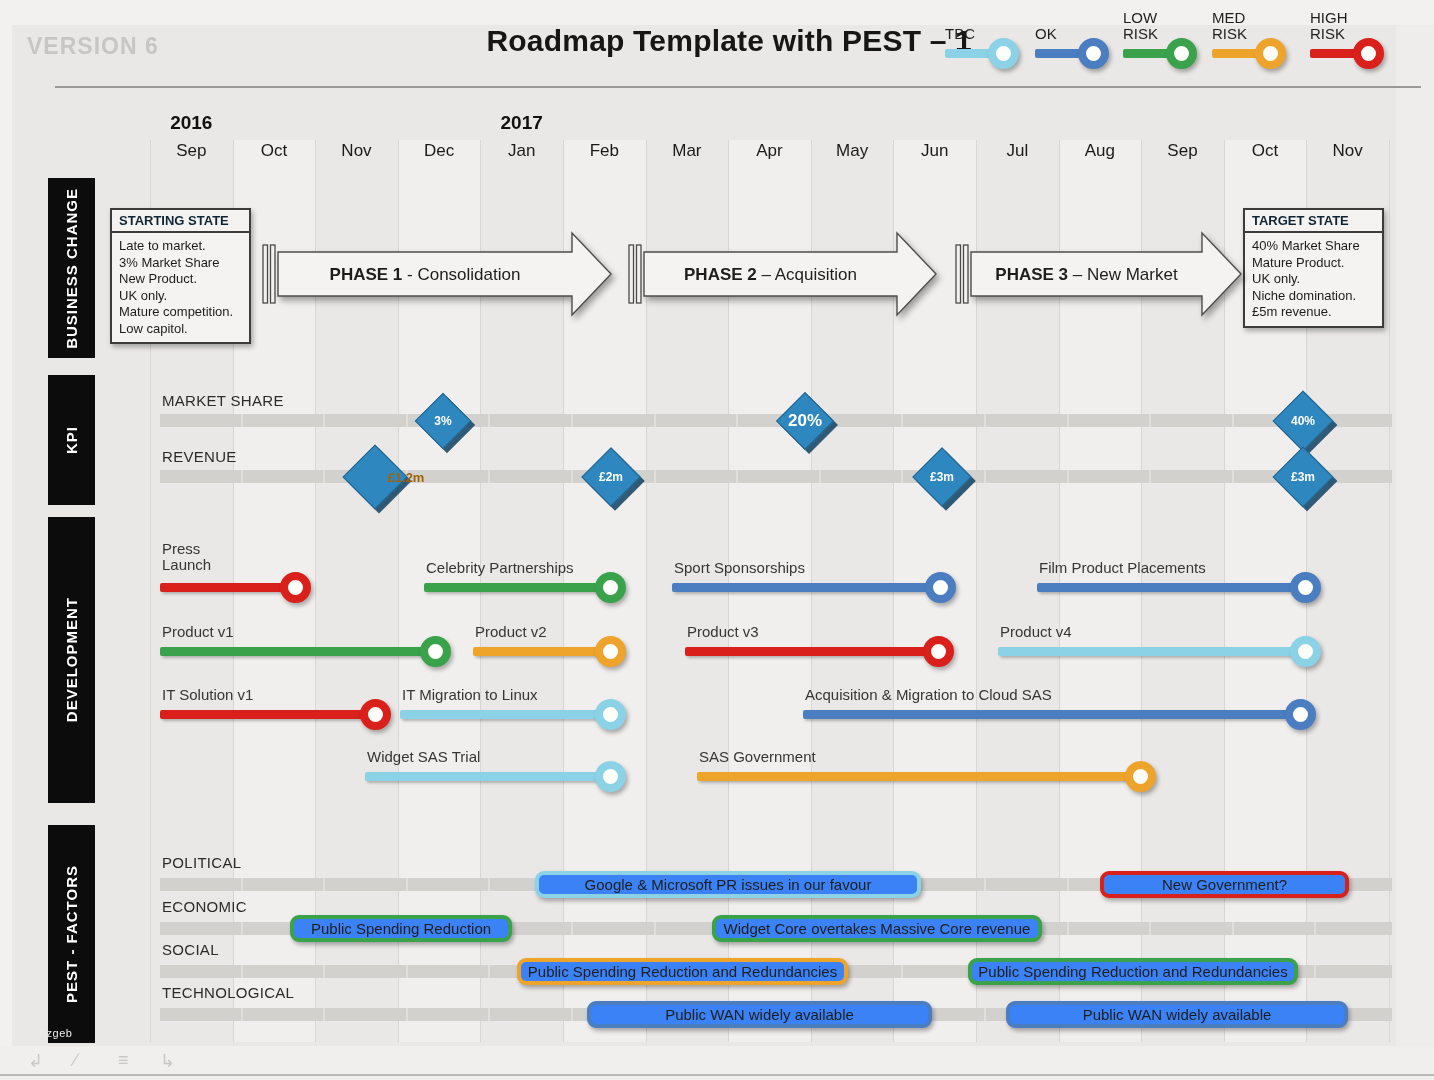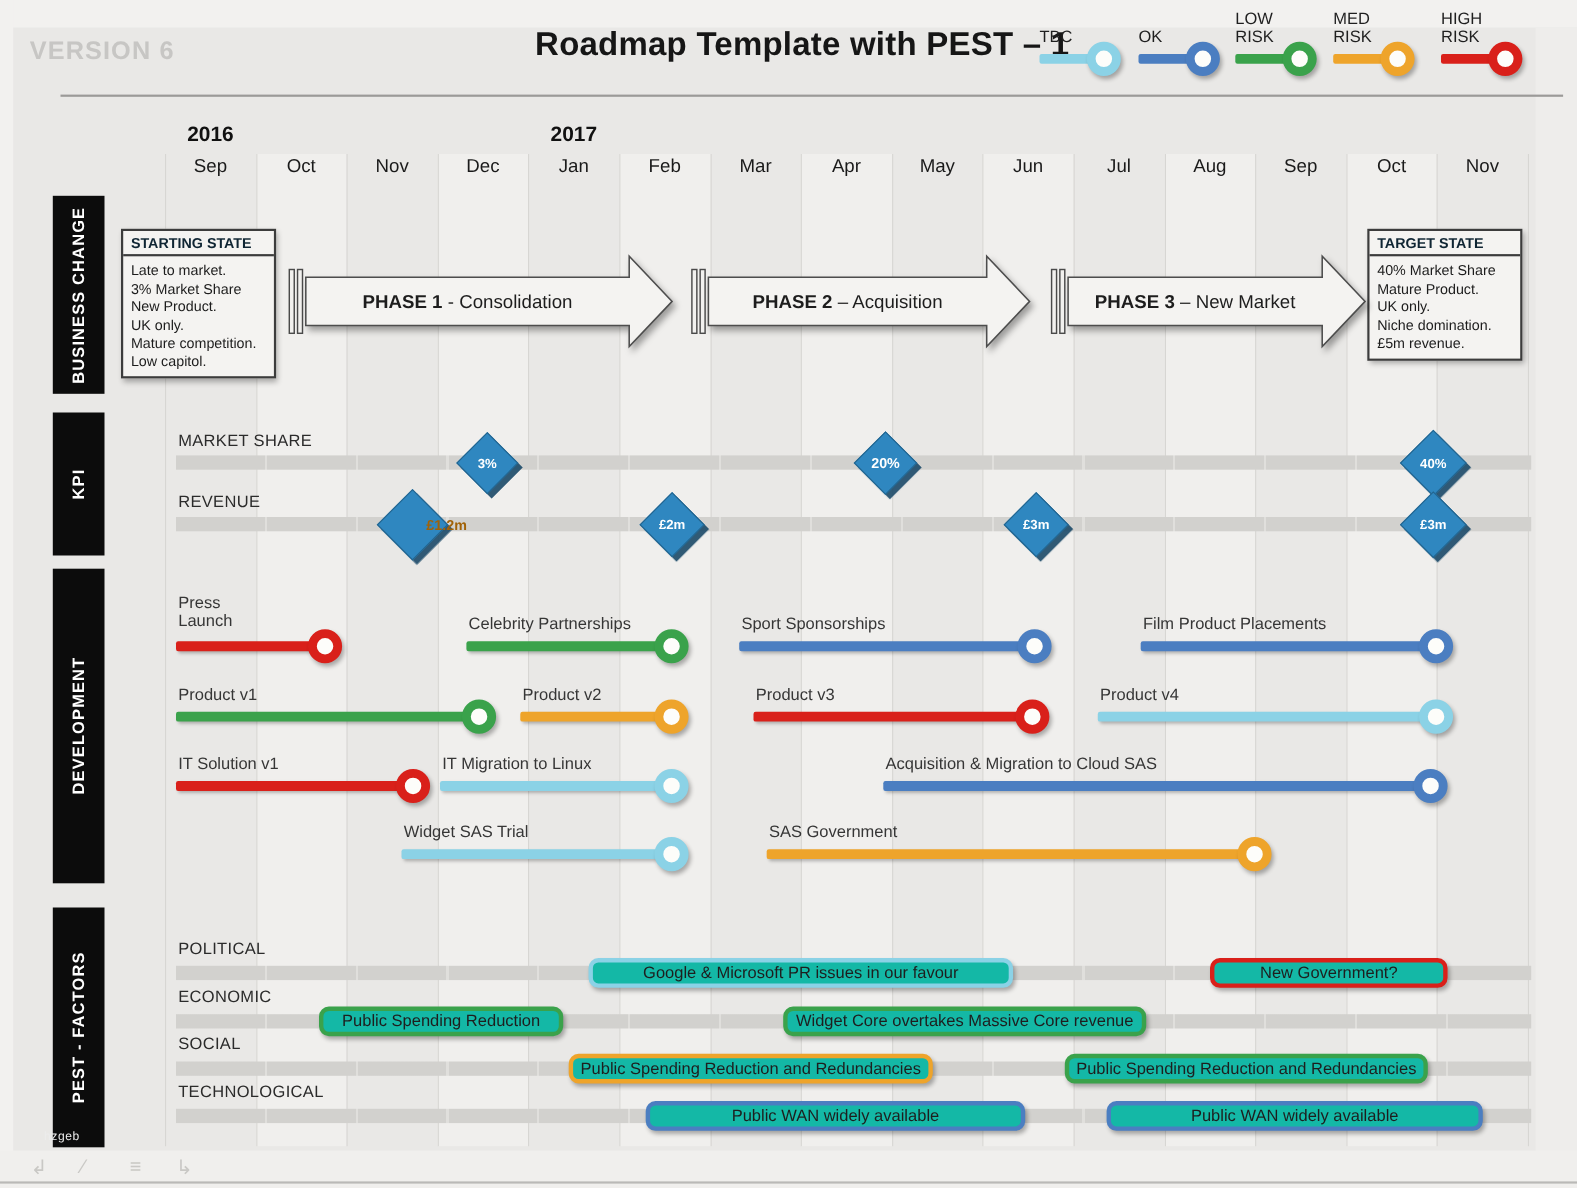--- a/index.html
+++ b/index.html
@@ -19,21 +19,21 @@
                    font-size:15px;letter-spacing:1px;white-space:nowrap;}
   .stateBox{background:#f4f3f1;border:2px solid #3c3c3c;box-shadow:2px 3px 5px rgba(0,0,0,0.3);}
   .stateHead{font-size:13px;font-weight:bold;color:#0f2533;padding:3px 7px;border-bottom:2px solid #3c3c3c;}
   .stateLines{font-size:13px;line-height:16.5px;color:#1c1c1c;padding:5px 7px;}
   .track{background:#d2d1ce;}
   .rowlab{font-size:15px;color:#2b2b2b;letter-spacing:0.3px;}
   .tasklab{font-size:15px;color:#363636;white-space:pre-line;line-height:16px;}
   .bar{height:9px;border-radius:2px;box-shadow:2px 2px 3px rgba(0,0,0,0.25);}
   .donut{border-radius:50%;background:#fdfdfa;box-shadow:2px 3px 4px rgba(0,0,0,0.3);box-sizing:border-box;}
   .diamond{box-sizing:border-box;}
-  .pestbox{background:#14b8a6;border-radius:9px;box-shadow:2px 3px 4px rgba(0,0,0,0.3);
+  .pestbox{background:#3b82f6;border-radius:9px;box-shadow:2px 3px 4px rgba(0,0,0,0.3);
            display:flex;align-items:center;justify-content:center;font-size:15px;color:#1e1e1e;
            box-sizing:border-box;white-space:nowrap;}
   .legendlab{font-size:15px;color:#1f1f1f;line-height:16px;white-space:pre-line;}
   .cornericon{font-size:18px;color:#c9c8c5;}
   .watermark{font-size:11px;color:#ececec;letter-spacing:0.5px;}
 </style>
 </head>
 <body>
 
 <div id="slide">
@@ -184,21 +184,21 @@
       <div class="abs rowlab" style="left: 162px; top: 392px;">MARKET SHARE</div>
       <div class="abs track" style="left: 160px; top: 414px; width: 1232px; height: 13px; background: repeating-linear-gradient(90deg, rgb(210, 209, 206) 0px, rgb(210, 209, 206) 80.6px, rgb(224, 223, 220) 80.6px, rgb(224, 223, 220) 82.6px);"></div>
       <div class="abs " style="left: 443px; top: 420.5px; width: 0px; height: 0px; z-index: 3;">
         <div class="abs diamond" style="left: 0px; top: 0px; width: 40px; height: 40px; background: rgb(28, 74, 105); transform: translate(calc(-50% + 4px), calc(-50% + 4px)) rotate(45deg); filter: blur(0.6px); opacity: 0.9;"></div>
         <div class="abs diamond" style="left: 0px; top: 0px; width: 40px; height: 40px; background: rgb(47, 135, 192); border: 1px solid rgb(34, 100, 142); transform: translate(-50%, -50%) rotate(45deg);"></div>
         <div class="abs " style="left: 0px; top: 0px; transform: translate(-50%, -50%); color: rgb(255, 255, 255); font-weight: bold; font-size: 12px; white-space: nowrap;">3%</div>
       </div>
       <div class="abs " style="left: 805px; top: 420.5px; width: 0px; height: 0px; z-index: 3;">
         <div class="abs diamond" style="left: 0px; top: 0px; width: 41px; height: 41px; background: rgb(28, 74, 105); transform: translate(calc(-50% + 4px), calc(-50% + 4px)) rotate(45deg); filter: blur(0.6px); opacity: 0.9;"></div>
         <div class="abs diamond" style="left: 0px; top: 0px; width: 41px; height: 41px; background: rgb(47, 135, 192); border: 1px solid rgb(34, 100, 142); transform: translate(-50%, -50%) rotate(45deg);"></div>
-        <div class="abs " style="left: 0px; top: 0px; transform: translate(-50%, -50%); color: rgb(255, 255, 255); font-weight: bold; font-size: 13px; white-space: nowrap;">20%</div>
+        <div class="abs " style="left: 0px; top: 0px; transform: translate(-50%, -50%); color: rgb(255, 255, 255); font-weight: bold; font-size: 17px; white-space: nowrap;">20%</div>
       </div>
       <div class="abs " style="left: 1303px; top: 420.5px; width: 0px; height: 0px; z-index: 3;">
         <div class="abs diamond" style="left: 0px; top: 0px; width: 43px; height: 43px; background: rgb(28, 74, 105); transform: translate(calc(-50% + 4px), calc(-50% + 4px)) rotate(45deg); filter: blur(0.6px); opacity: 0.9;"></div>
         <div class="abs diamond" style="left: 0px; top: 0px; width: 43px; height: 43px; background: rgb(47, 135, 192); border: 1px solid rgb(34, 100, 142); transform: translate(-50%, -50%) rotate(45deg);"></div>
         <div class="abs " style="left: 0px; top: 0px; transform: translate(-50%, -50%); color: rgb(255, 255, 255); font-weight: bold; font-size: 12px; white-space: nowrap;">40%</div>
       </div>
       <div class="abs rowlab" style="left: 162px; top: 448px;">REVENUE</div>
       <div class="abs track" style="left: 160px; top: 470px; width: 1232px; height: 13px; background: repeating-linear-gradient(90deg, rgb(210, 209, 206) 0px, rgb(210, 209, 206) 80.6px, rgb(224, 223, 220) 80.6px, rgb(224, 223, 220) 82.6px);"></div>
       <div class="abs " style="left: 375px; top: 476.5px; width: 0px; height: 0px; z-index: 3;">
         <div class="abs diamond" style="left: 0px; top: 0px; width: 46px; height: 46px; background: rgb(28, 74, 105); transform: translate(calc(-50% + 4px), calc(-50% + 4px)) rotate(45deg); filter: blur(0.6px); opacity: 0.9;"></div>
@@ -266,21 +266,21 @@
   <div id="pest">
       <div class="abs rowlab" style="left: 162px; top: 854px;">POLITICAL</div>
       <div class="abs track" style="left: 160px; top: 878px; width: 1232px; height: 13px; background: repeating-linear-gradient(90deg, rgb(210, 209, 206) 0px, rgb(210, 209, 206) 80.6px, rgb(224, 223, 220) 80.6px, rgb(224, 223, 220) 82.6px);"></div>
       <div class="abs rowlab" style="left: 162px; top: 898px;">ECONOMIC</div>
       <div class="abs track" style="left: 160px; top: 922px; width: 1232px; height: 13px; background: repeating-linear-gradient(90deg, rgb(210, 209, 206) 0px, rgb(210, 209, 206) 80.6px, rgb(224, 223, 220) 80.6px, rgb(224, 223, 220) 82.6px);"></div>
       <div class="abs rowlab" style="left: 162px; top: 941px;">SOCIAL</div>
       <div class="abs track" style="left: 160px; top: 965px; width: 1232px; height: 13px; background: repeating-linear-gradient(90deg, rgb(210, 209, 206) 0px, rgb(210, 209, 206) 80.6px, rgb(224, 223, 220) 80.6px, rgb(224, 223, 220) 82.6px);"></div>
       <div class="abs rowlab" style="left: 162px; top: 984px;">TECHNOLOGICAL</div>
       <div class="abs track" style="left: 160px; top: 1008px; width: 1232px; height: 13px; background: repeating-linear-gradient(90deg, rgb(210, 209, 206) 0px, rgb(210, 209, 206) 80.6px, rgb(224, 223, 220) 80.6px, rgb(224, 223, 220) 82.6px);"></div>
       <div class="abs pestbox" style="left: 535px; top: 871px; width: 386px; height: 27px; border: 4px solid rgb(139, 210, 230); z-index: 2;">Google &amp; Microsoft PR issues in our favour</div>
-      <div class="abs pestbox" style="left: 1100px; top: 871px; width: 216px; height: 27px; border: 4px solid rgb(217, 32, 26); z-index: 2;">New Government?</div>
+      <div class="abs pestbox" style="left: 1100px; top: 871px; width: 249px; height: 27px; border: 4px solid rgb(217, 32, 26); z-index: 2;">New Government?</div>
       <div class="abs pestbox" style="left: 290px; top: 915px; width: 222px; height: 27px; border: 4px solid rgb(58, 162, 75); z-index: 2;">Public Spending Reduction</div>
       <div class="abs pestbox" style="left: 712px; top: 915px; width: 330px; height: 27px; border: 4px solid rgb(58, 162, 75); z-index: 2;">Widget Core overtakes Massive Core revenue</div>
       <div class="abs pestbox" style="left: 517px; top: 958px; width: 331px; height: 27px; border: 4px solid rgb(238, 164, 43); z-index: 2;">Public Spending Reduction and Redundancies</div>
       <div class="abs pestbox" style="left: 968px; top: 958px; width: 330px; height: 27px; border: 4px solid rgb(58, 162, 75); z-index: 2;">Public Spending Reduction and Redundancies</div>
       <div class="abs pestbox" style="left: 587px; top: 1001px; width: 345px; height: 27px; border: 4px solid rgb(75, 126, 193); z-index: 2;">Public WAN widely available</div>
       <div class="abs pestbox" style="left: 1006px; top: 1001px; width: 342px; height: 27px; border: 4px solid rgb(75, 126, 193); z-index: 2;">Public WAN widely available</div>
     </div>
 
   <div class="abs watermark" style="left:40px;top:1027px;z-index:9;">hzgeb</div>
   <div id="cornericons">

